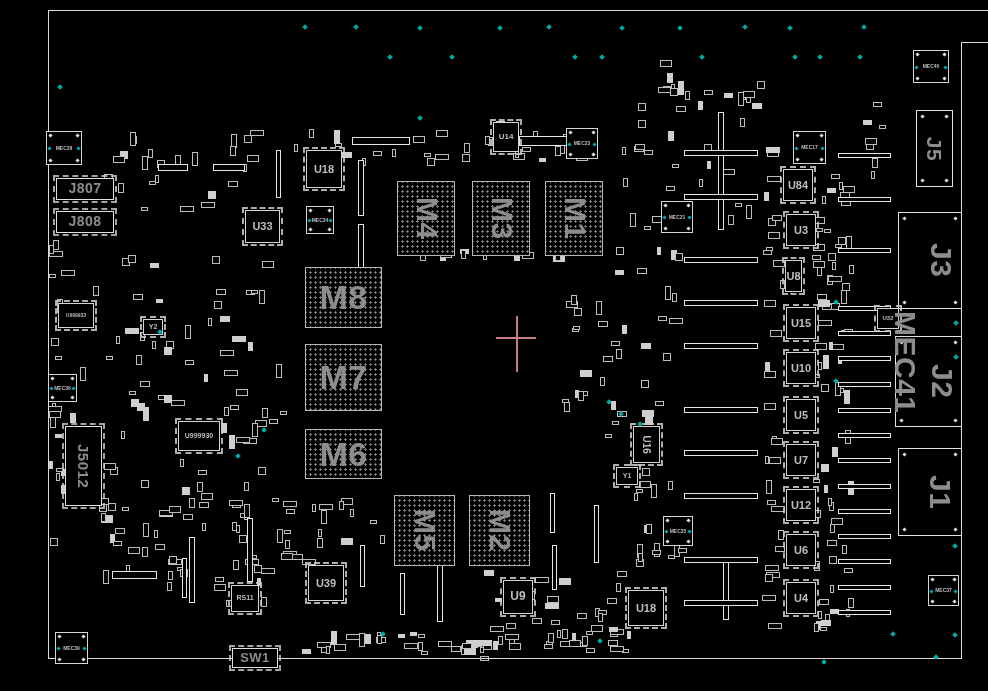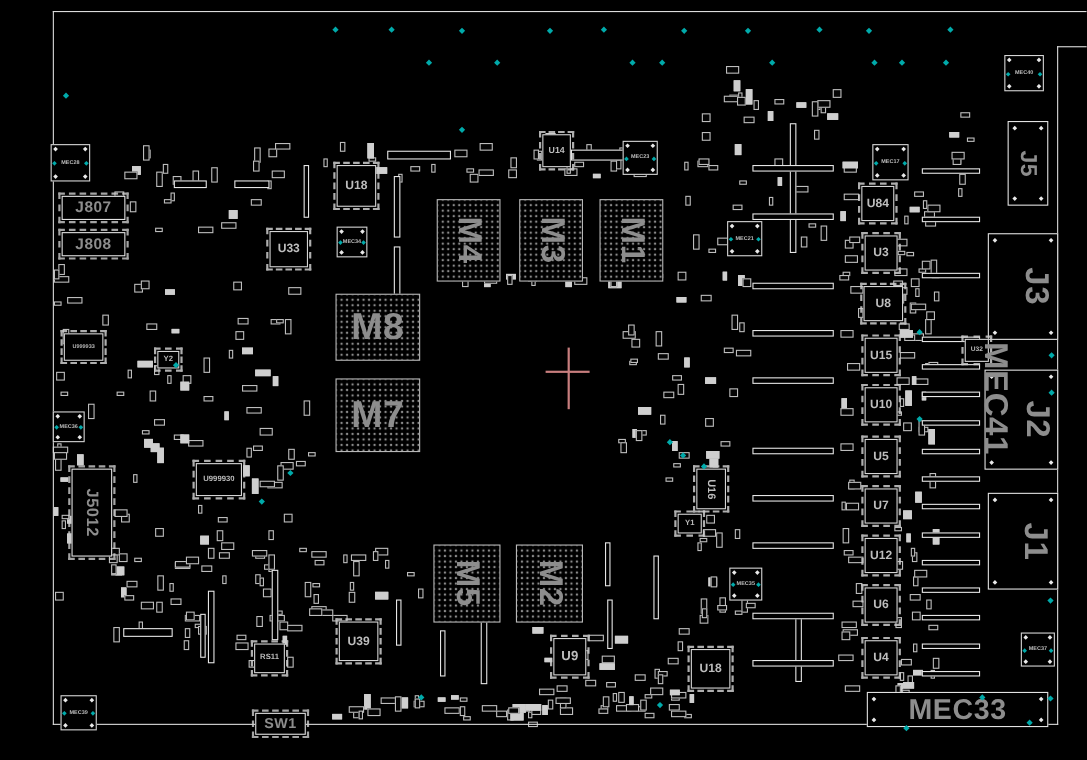--- a/index.html
+++ b/index.html
@@ -692,20 +692,25 @@
     <div class="comp bga" style="left: 305px; top: 267px; width: 77px; height: 61px;">
       <span class="lblcol">
         <span class="lbl" style="font-size: 34px;">M8</span>
       </span>
     </div>
     <div class="comp bga" style="left: 305px; top: 344px; width: 77px; height: 67px;">
       <span class="lblcol">
         <span class="lbl" style="font-size: 34px; text-align: center;">M7</span>
       </span>
     </div>
+    <div class="comp bga" style="left: 305px; top: 429px; width: 77px; height: 50px;">
+      <span class="lblcol">
+        <span class="lbl" style="font-size: 34px;">M6</span>
+      </span>
+    </div>
     <div class="comp bga" style="left: 397px; top: 181px; width: 58px; height: 75px;">
       <span class="lblcol">
         <span class="lbl rot90" style="font-size: 30px;">M4</span>
       </span>
     </div>
     <div class="comp bga" style="left: 472px; top: 181px; width: 58px; height: 75px;">
       <span class="lblcol">
         <span class="lbl rot90" style="font-size: 30px;">M3</span>
       </span>
     </div>
@@ -796,21 +801,21 @@
     <div class="comp qfn" style="left: 783px; top: 169px; width: 30px; height: 32px;">
       <span class="lblcol">
         <span class="lbl sm" style="font-size: 11px;">U84</span>
       </span>
     </div>
     <div class="comp qfn" style="left: 786px; top: 214px; width: 30px; height: 32px;">
       <span class="lblcol">
         <span class="lbl sm" style="font-size: 11px;">U3</span>
       </span>
     </div>
-    <div class="comp qfn" style="left: 785px; top: 260px; width: 36px; height: 32px;">
+    <div class="comp qfn" style="left: 785px; top: 260px; width: 17px; height: 32px;">
       <span class="lblcol">
         <span class="lbl sm" style="font-size: 11px;">U8</span>
       </span>
     </div>
     <div class="comp qfn" style="left: 786px; top: 307px; width: 30px; height: 32px;">
       <span class="lblcol">
         <span class="lbl sm" style="font-size: 11px;">U15</span>
       </span>
     </div>
     <div class="comp qfn" style="left: 786px; top: 352px; width: 30px; height: 32px;">
@@ -903,29 +908,20 @@
     <div class="comp mec" style="left: 928px; top: 575px; width: 31px; height: 31px;">
       <span class="lblcol">
         <span class="lbl sm" style="font-size: 5px;">MEC37</span>
       </span>
       <span class="dm" style="left: 2px; top: 2px;"></span>
       <span class="dm" style="right: 2px; top: 2px;"></span>
       <span class="dm" style="left: 2px; bottom: 2px;"></span>
       <span class="dm" style="right: 2px; bottom: 2px;"></span>
       <span class="dt" style="left: 1px; top: 14px;"></span>
       <span class="dt" style="right: 1px; top: 14px;"></span>
-    </div>
-    <div class="comp conn" style="left: 788px; top: 629px; width: 165px; height: 32px;">
-      <span class="lblcol">
-        <span class="lbl" style="font-size: 26px;">MEC33</span>
-      </span>
-      <span class="dm" style="left: 4px; top: 4px;"></span>
-      <span class="dm" style="right: 4px; top: 4px;"></span>
-      <span class="dm" style="left: 4px; bottom: 4px;"></span>
-      <span class="dm" style="right: 4px; bottom: 4px;"></span>
     </div>
     <div class="tp" style="left: 303px; top: 25px; width: 4px; height: 4px;"></div>
     <div class="tp" style="left: 354px; top: 25px; width: 4px; height: 4px;"></div>
     <div class="tp" style="left: 418px; top: 26px; width: 4px; height: 4px;"></div>
     <div class="tp" style="left: 498px; top: 26px; width: 4px; height: 4px;"></div>
     <div class="tp" style="left: 547px; top: 25px; width: 4px; height: 4px;"></div>
     <div class="tp" style="left: 620px; top: 26px; width: 4px; height: 4px;"></div>
     <div class="tp" style="left: 678px; top: 26px; width: 4px; height: 4px;"></div>
     <div class="tp" style="left: 743px; top: 25px; width: 4px; height: 4px;"></div>
     <div class="tp" style="left: 788px; top: 26px; width: 4px; height: 4px;"></div>

